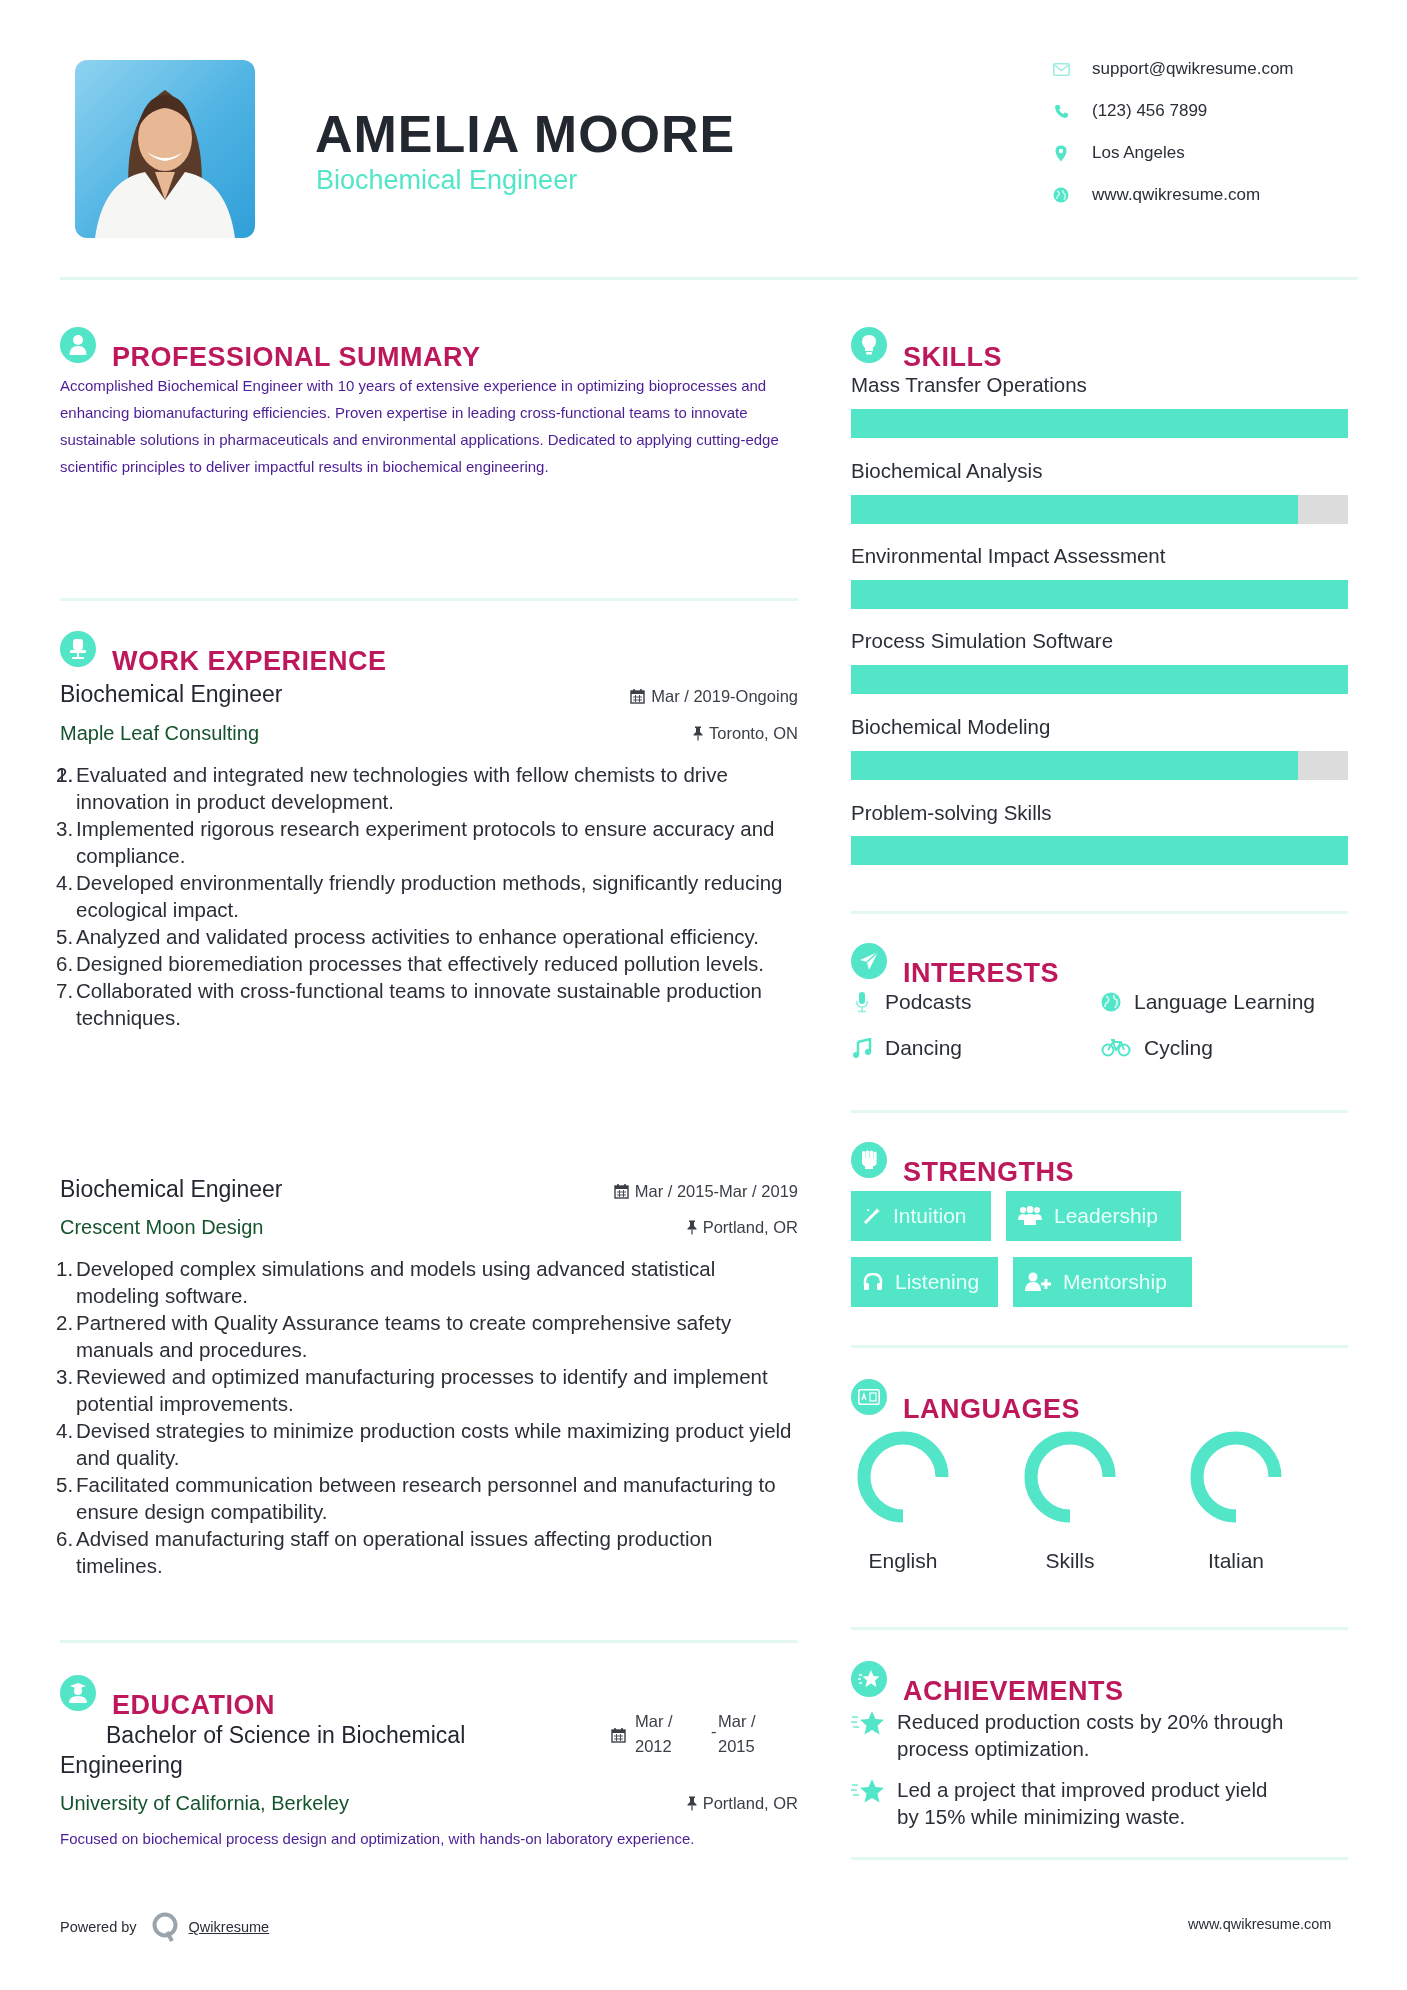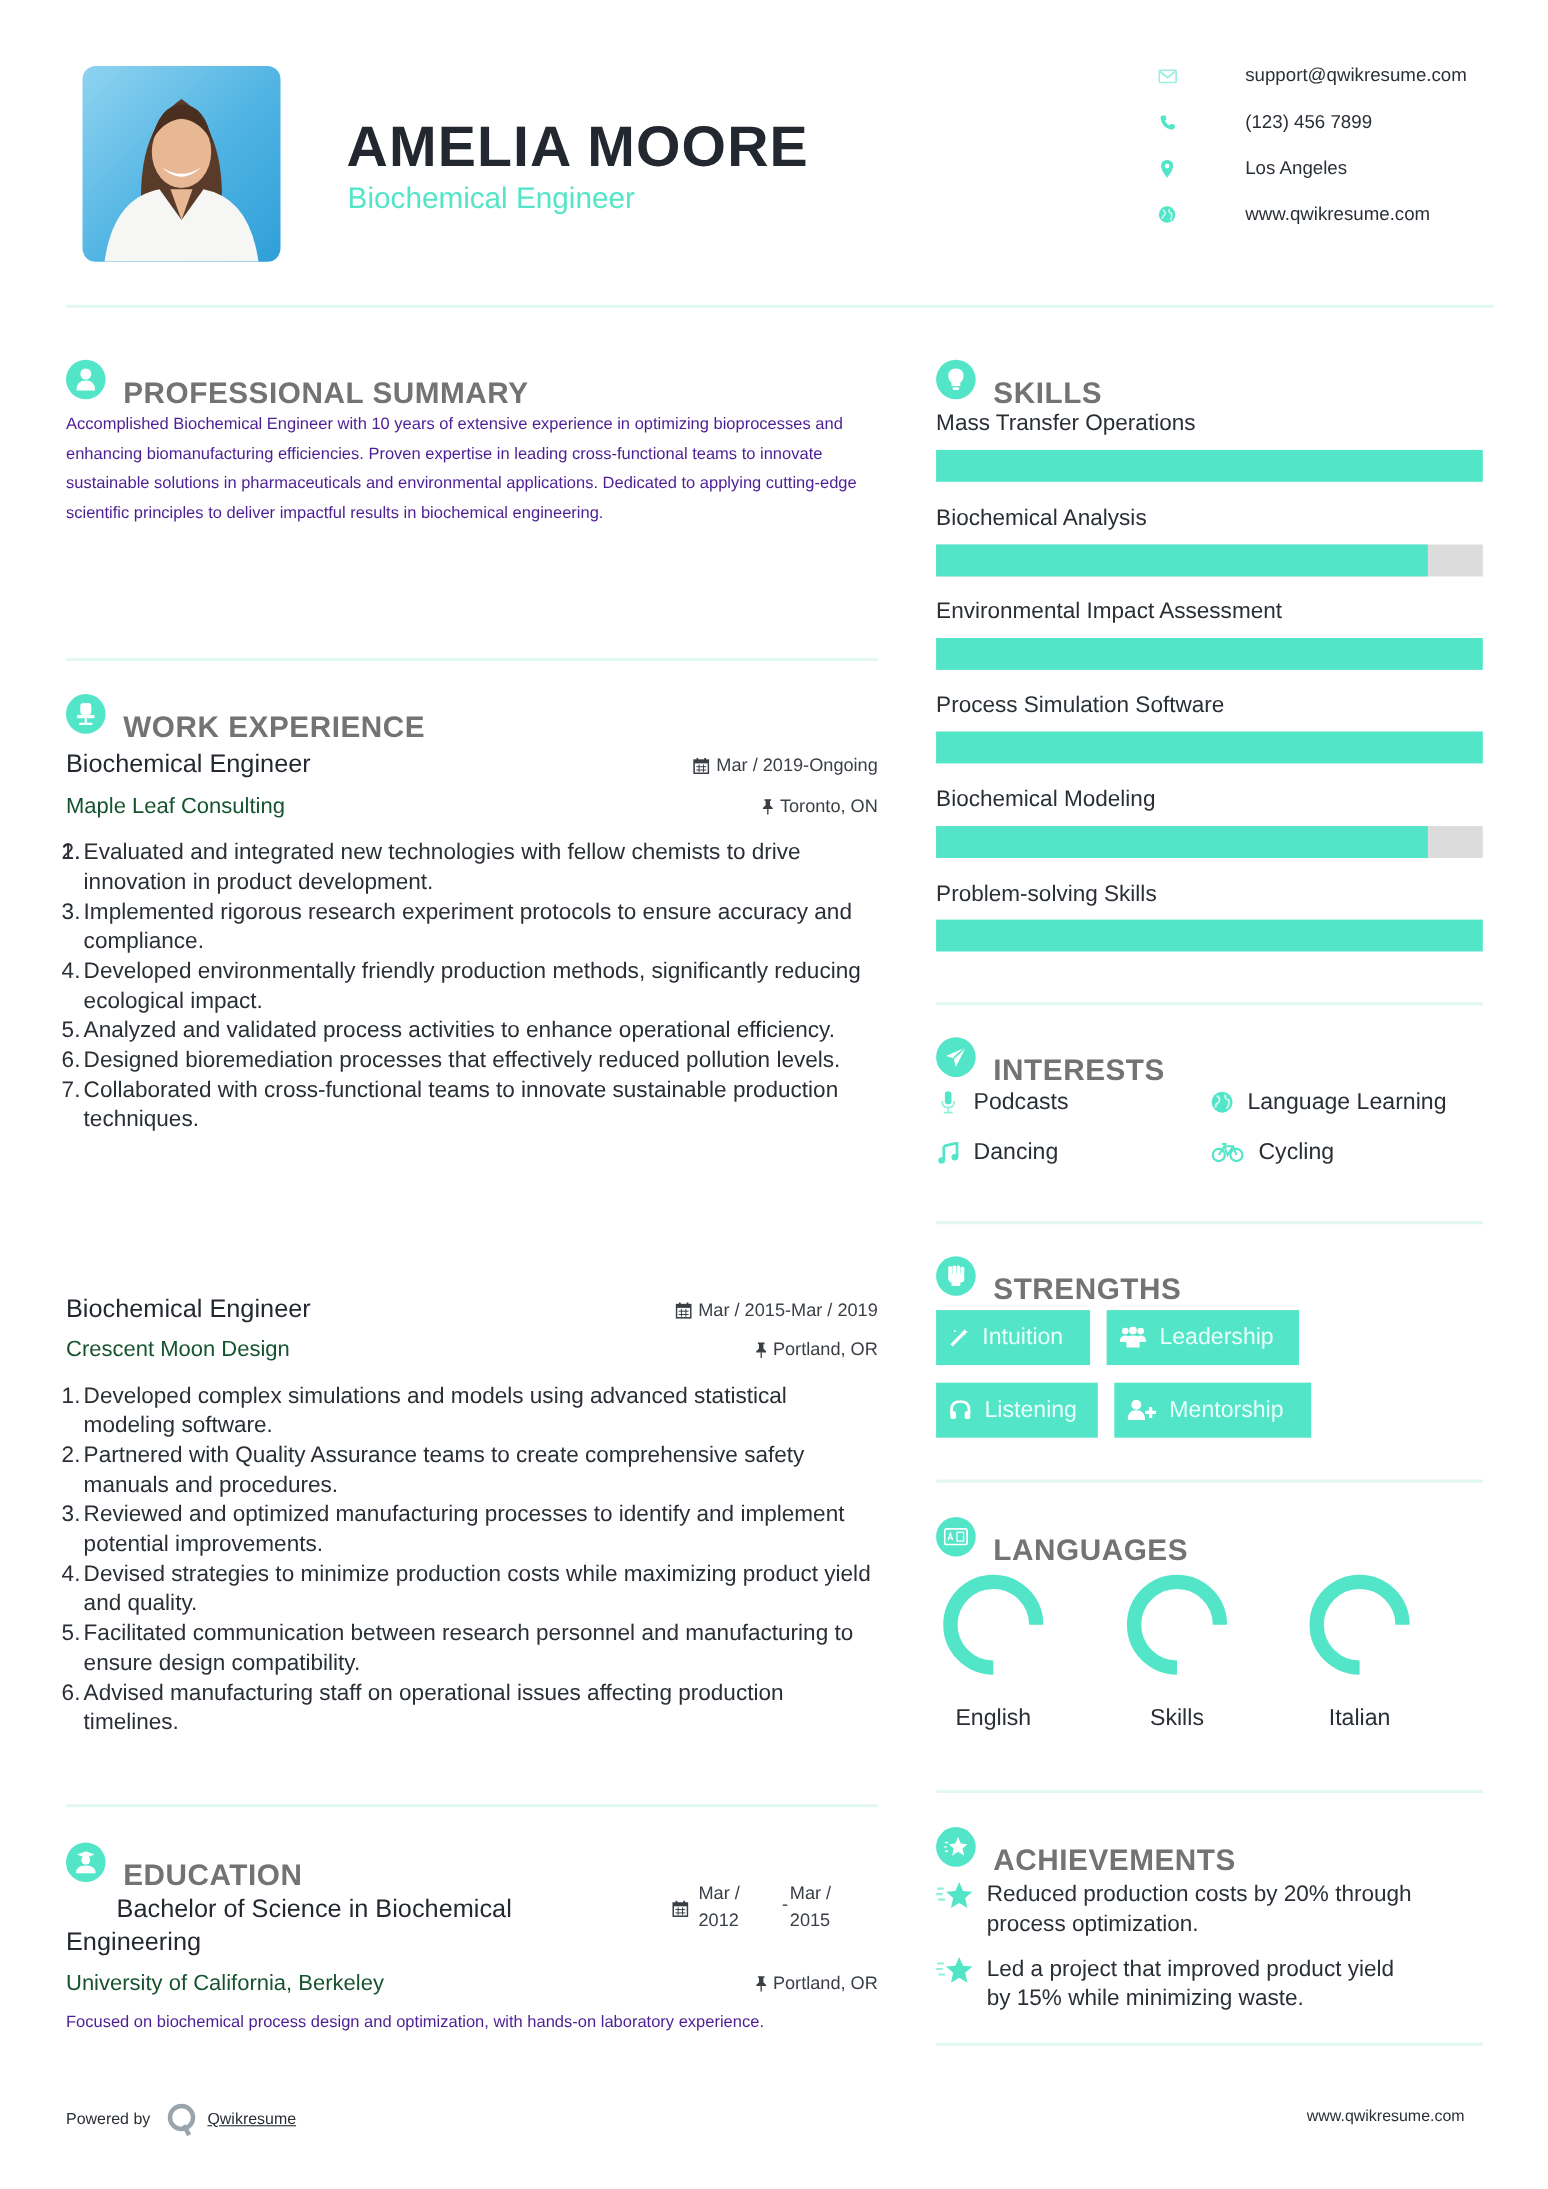--- a/index.html
+++ b/index.html
@@ -3,27 +3,27 @@
 <meta charset="utf-8">
 <style>
   * { box-sizing: border-box; margin: 0; padding: 0; }
   html, body { width: 1407px; height: 1990px; background: #ffffff; overflow: hidden; }
   body { position: relative; font-family: "Liberation Sans", "DejaVu Sans", sans-serif; color: #222831; }
   .abs { position: absolute; }
   .photo { left: 75px; top: 60px; width: 180px; height: 178px; border-radius: 12px; overflow: hidden;
            background: linear-gradient(135deg, #8fd3f0 0%, #4fb3e3 55%, #2f9fd8 100%); }
   .name { left: 315px; top: 104px; font-size: 52px; font-weight: 700; letter-spacing: 1px; color: #23272f; line-height: 60px; white-space: nowrap; }
   .role { left: 316px; top: 164px; font-size: 27px; color: #52e5c8; line-height: 32px; white-space: nowrap; }
-  .contact { left: 1052px; width: 320px; height: 26px; display: flex; align-items: center; gap: 40px; }
+  .contact { left: 1052px; width: 320px; height: 26px; display: flex; align-items: center; }
   .contact .ic { width: 18px; height: 18px; margin-right: 22px; display: flex; align-items: center; justify-content: center; color: #52e5c8; }
   .contact .tx { font-size: 17px; color: #2a2f36; white-space: nowrap; }
   .divider { height: 3px; background: #e3f8f3; }
   .sec-head { display: flex; align-items: center; height: 38px; }
   .sec-head .circle { width: 36px; height: 36px; border-radius: 50%; background: #52e5c8; display: flex; align-items: center; justify-content: center; margin-right: 16px; flex: none; }
-  .sec-head .title { font-size: 27px; font-weight: 700; color: #737373; letter-spacing: 0.5px; white-space: nowrap; margin-top: 24px; }
+  .sec-head .title { font-size: 27px; font-weight: 700; color: #be185d; letter-spacing: 0.5px; white-space: nowrap; margin-top: 24px; }
   .para { font-size: 15px; line-height: 27px; color: #4c1d95; }
   .job-title { font-size: 23px; color: #23272f; line-height: 28px; white-space: nowrap; }
   .company { font-size: 20px; color: #14532d; line-height: 26px; white-space: nowrap; }
   .meta { font-size: 16.5px; color: #3a3f46; line-height: 22px; display: flex; align-items: center; justify-content: flex-end; white-space: nowrap; }
   .meta .mi { margin-right: 6px; display: inline-flex; }
   ol.bul { list-style: none; }
   ol.bul li { position: relative; padding-left: 18px; font-size: 20.5px; line-height: 27px; color: #2a2f36; }
   ol.bul li .num { position: absolute; left: -2px; top: 0; }
   .skill-label { font-size: 20.5px; color: #2a2f36; line-height: 26px; white-space: nowrap; }
   .bar { height: 29px; background: #dcdcdc; }

